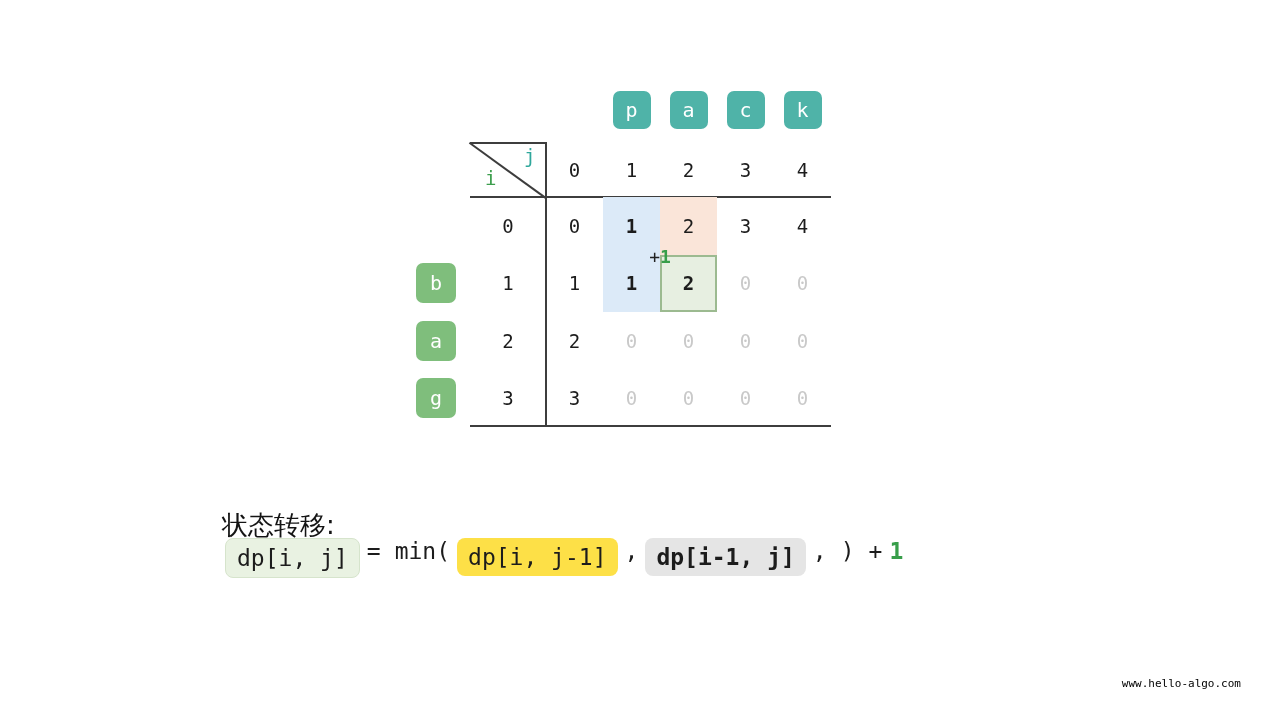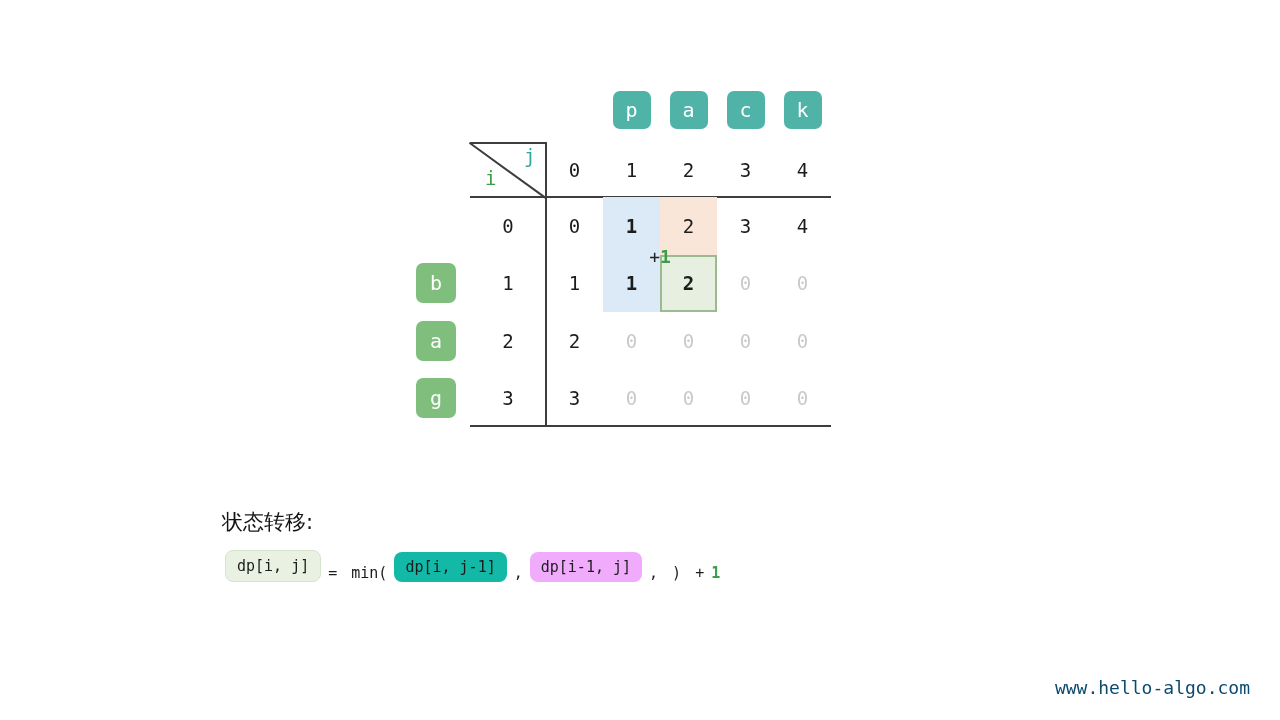--- a/index.html
+++ b/index.html
@@ -45,44 +45,44 @@
   .annotation {
     position: absolute; left: 190px; top: 114px; transform: translate(-50%, -50%);
     font-size: 18px; color: #222222; white-space: pre;
   }
   .green { color: #389E4A; }
   .bold  { font-weight: 700; }
 
   
   .heading {
     position: absolute; left: 222px; top: 508px;
-    font-size: 21px; color: #141414;
+    font-size: 26px; color: #141414;
     font-family: "DejaVu Sans", "Liberation Sans", sans-serif;
   }
   .formula {
-    position: absolute; left: 225px; top: 550px;
-    display: flex; align-items: flex-end;
-    font-size: 15px; color: #1c1c1c; white-space: pre;
+    position: absolute; left: 225px; top: 538px;
+    display: flex; align-items: flex-start;
+    font-size: 23px; color: #1c1c1c; white-space: pre;
   }
   .chip { padding: 6px 11px; border-radius: 8px; }
   .chip-green  { background: #E9F2E2; border: 1px solid #D6E4CC; }
-  .chip-peach  { background: #14b8a6; }
-  .chip-purple { background: #f0abfc; font-weight: 400; }
+  .chip-peach  { background: #fde047; }
+  .chip-purple { background: #e5e5e5; font-weight: 700; }
   .chip-blue   { background: #CDE7F2; font-weight: 700; }
   .op { margin: 0 7px; }
 
   .step-box {
     position: absolute; left: 36px; top: 641px; width: 145px; height: 51px;
     border: 2px solid #B9B9B9; border-radius: 9px; background: #F7F7F7;
     display: flex; align-items: center; justify-content: center;
     font-size: 21px; font-weight: 700; color: #4C4C4C;
   }
   .watermark {
-    position: absolute; right: 30px; top: 677px;
-    font-size: 18px; color: #0c4a6e;
+    position: absolute; right: 39px; top: 677px;
+    font-size: 11px; color: #000000;
   }
 </style>
 </head>
 <body>
 
 <div class="stage">
 
   <div id="colBadges">
       <div class="badge badge-teal" style="left: 612.5px; top: 91px;">p</div>
       <div class="badge badge-teal" style="left: 669.5px; top: 91px;">a</div>

